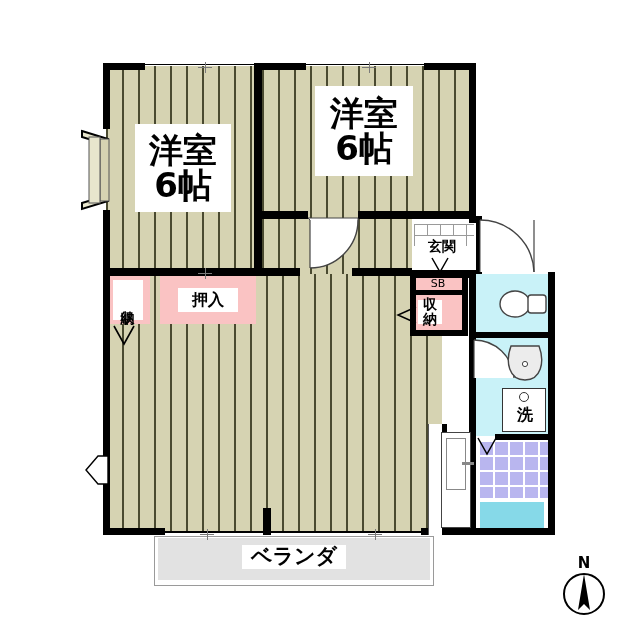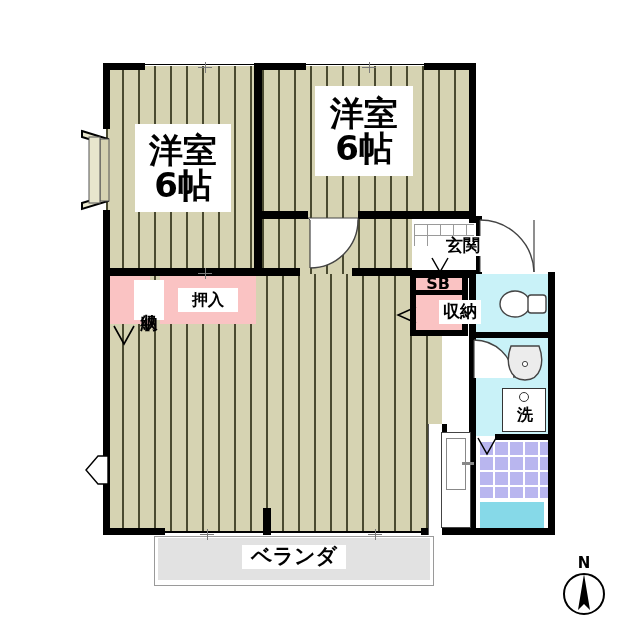--- a/index.html
+++ b/index.html
@@ -36,22 +36,22 @@
   
   .lbl{
     position:absolute;background:#ffffff;color:#000;
     display:flex;align-items:center;justify-content:center;
     text-align:center;line-height:1.04;font-weight:700;
     letter-spacing:0px;white-space:pre-line;
   }
   .lbl.big{font-size:34px;}
   .lbl.ldk{font-size:35px;}
   .lbl.mid{font-size:16px;}
-  .lbl.sm{font-size:17px;margin-left:21px;}
-  .lbl.xs{font-size:16px;font-weight:700;}
+  .lbl.sm{font-size:14px;}
+  .lbl.xs{font-size:11px;font-weight:400;}
   .lbl.ver{font-size:21px;}
   .lbl.vert{writing-mode:vertical-rl;text-orientation:upright;line-height:1.0;}
 
   
   .tick{position:absolute;background:#7a7a7a;}
 </style>
 </head>
 <body>
 
 <div id="plan">
@@ -249,21 +249,21 @@
   </div>
 
   <div class="lbl sm" style="left:418px;top:236px;width:48px;height:20px;">
     <span>玄関</span>
   </div>
 
   <div class="lbl xs" style="left:424px;top:277px;width:28px;height:14px;background:transparent;">
     <span>SB</span>
   </div>
 
-  <div class="lbl sm" style="left:418px;top:300px;width:42px;height:24px;">
+  <div class="lbl sm" style="left:418px;top:300px;width:24px;height:24px;">
     <span>収納</span>
   </div>
 
   <div class="lbl mid" style="left:510px;top:402px;width:30px;height:26px;">
     <span>洗</span>
   </div>
 
   <div class="lbl ver" style="left:242px;top:545px;width:104px;height:24px;">
     <span>ベランダ</span>
   </div>

